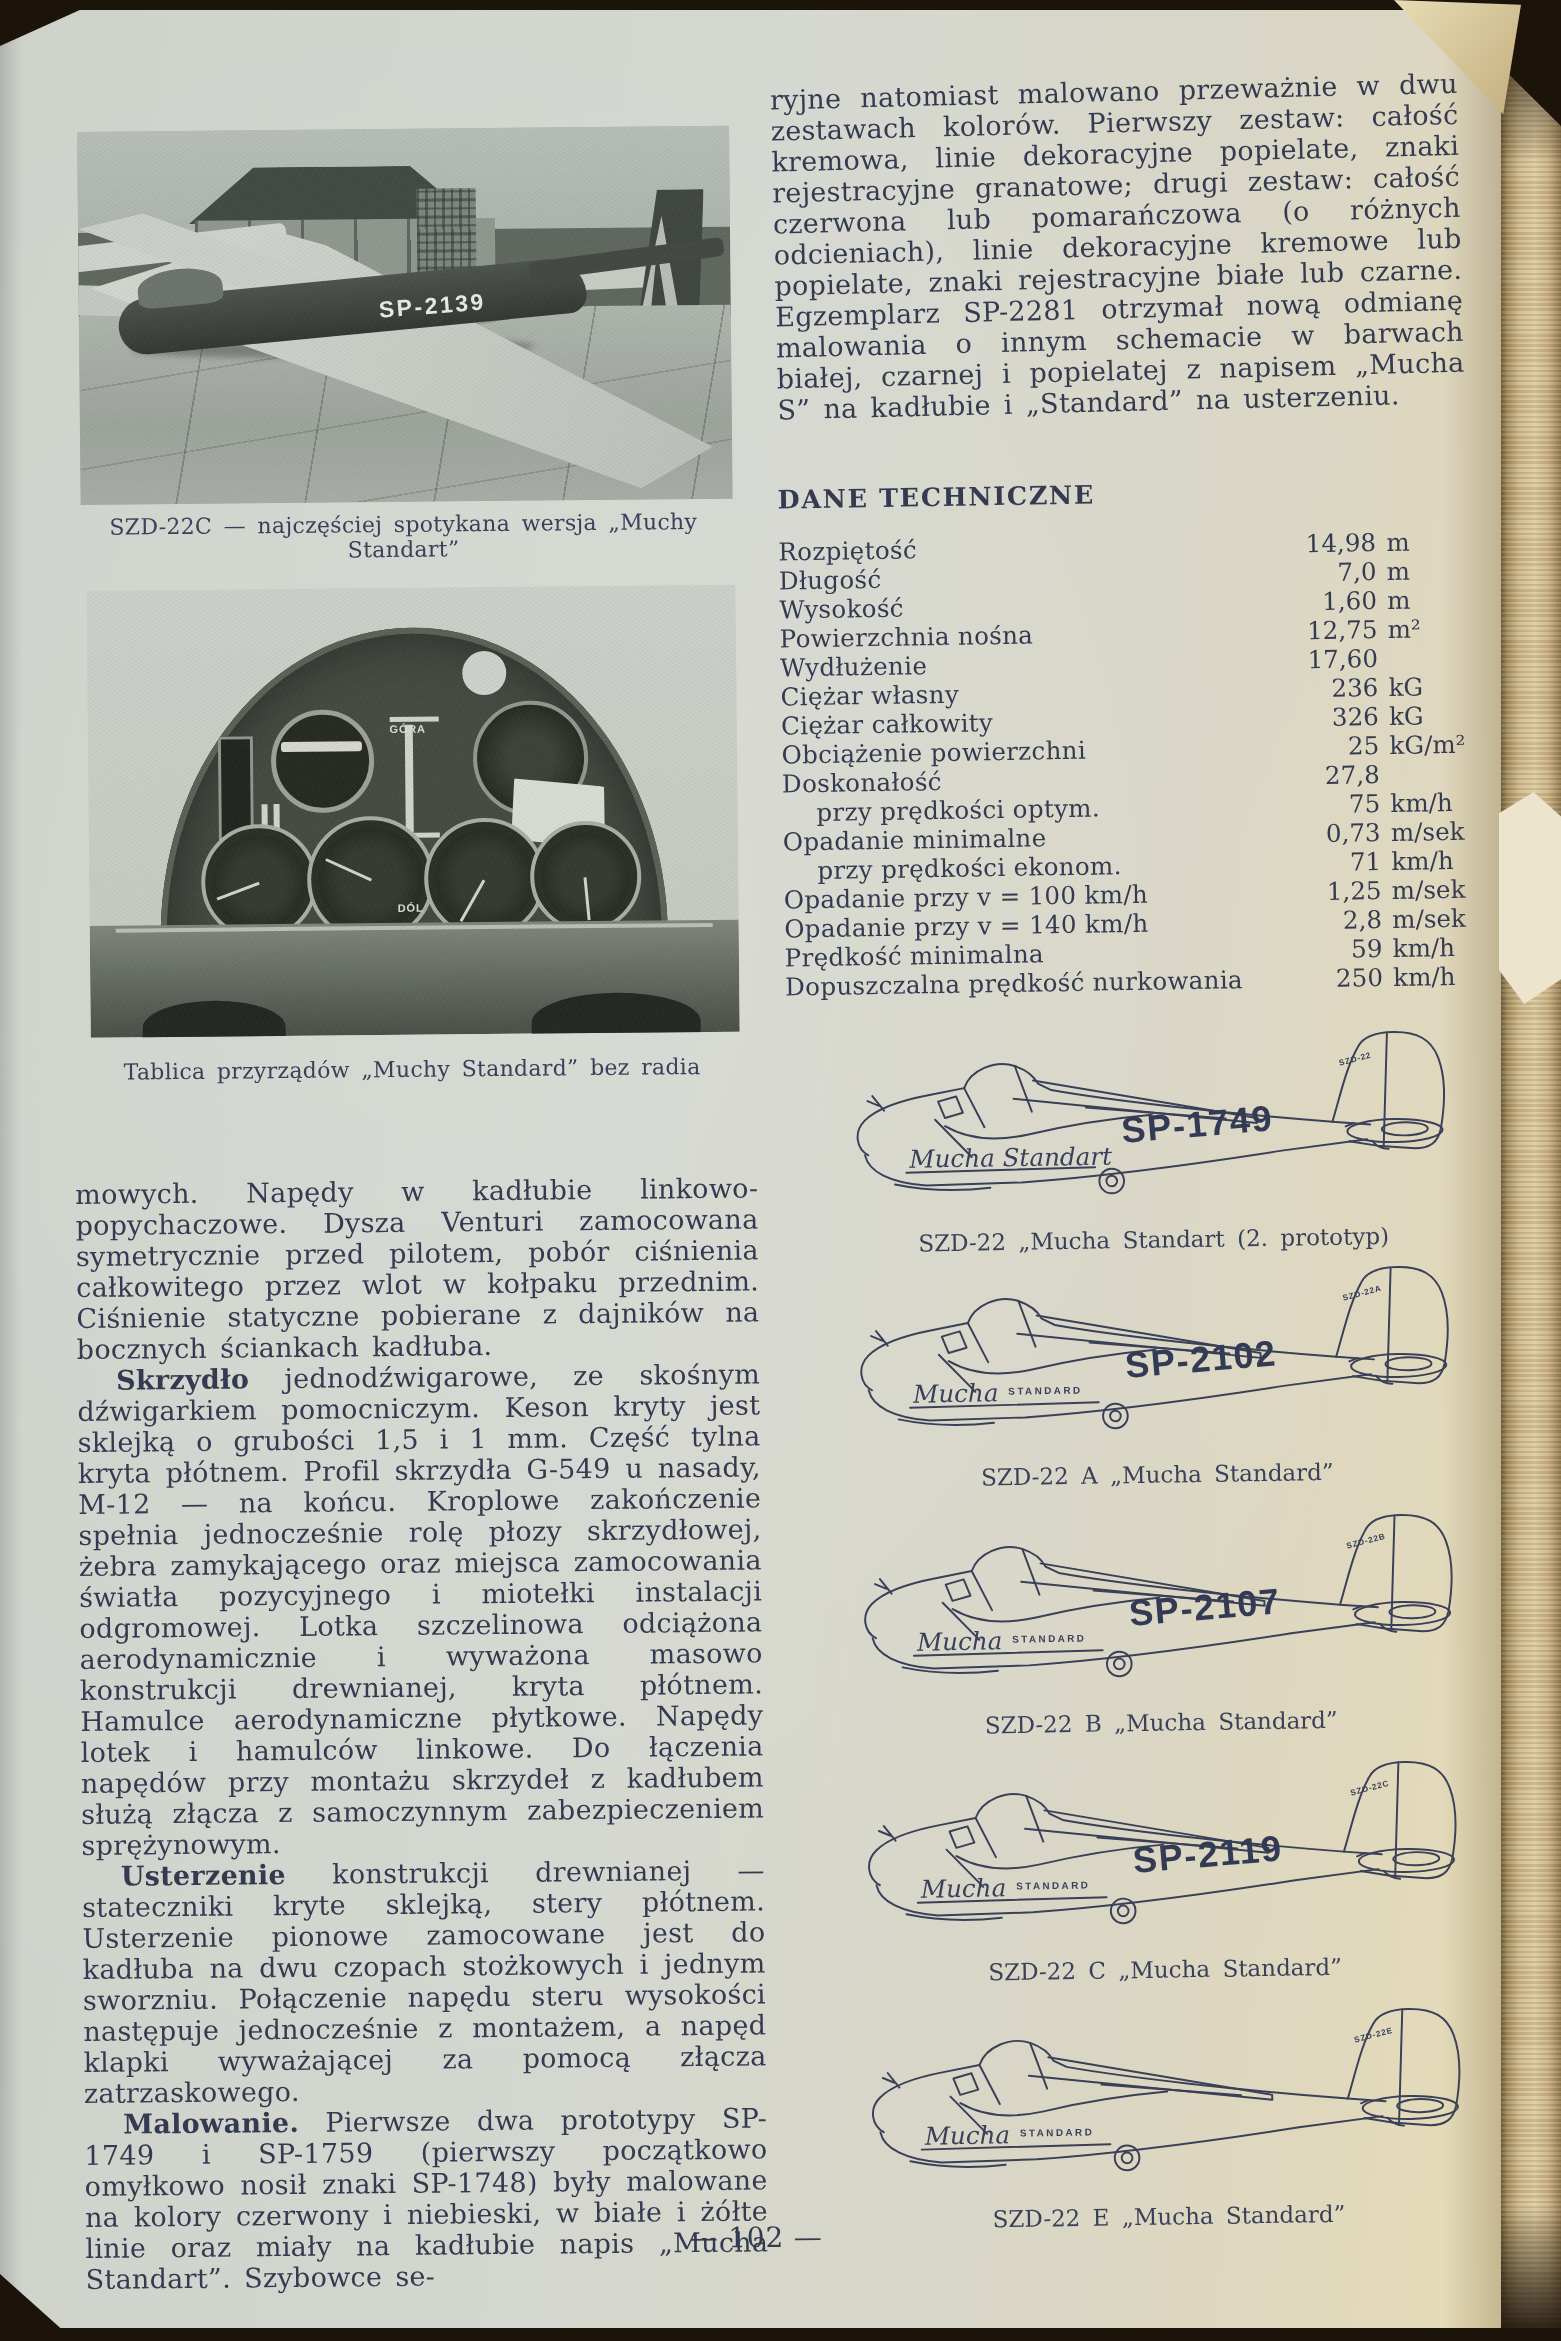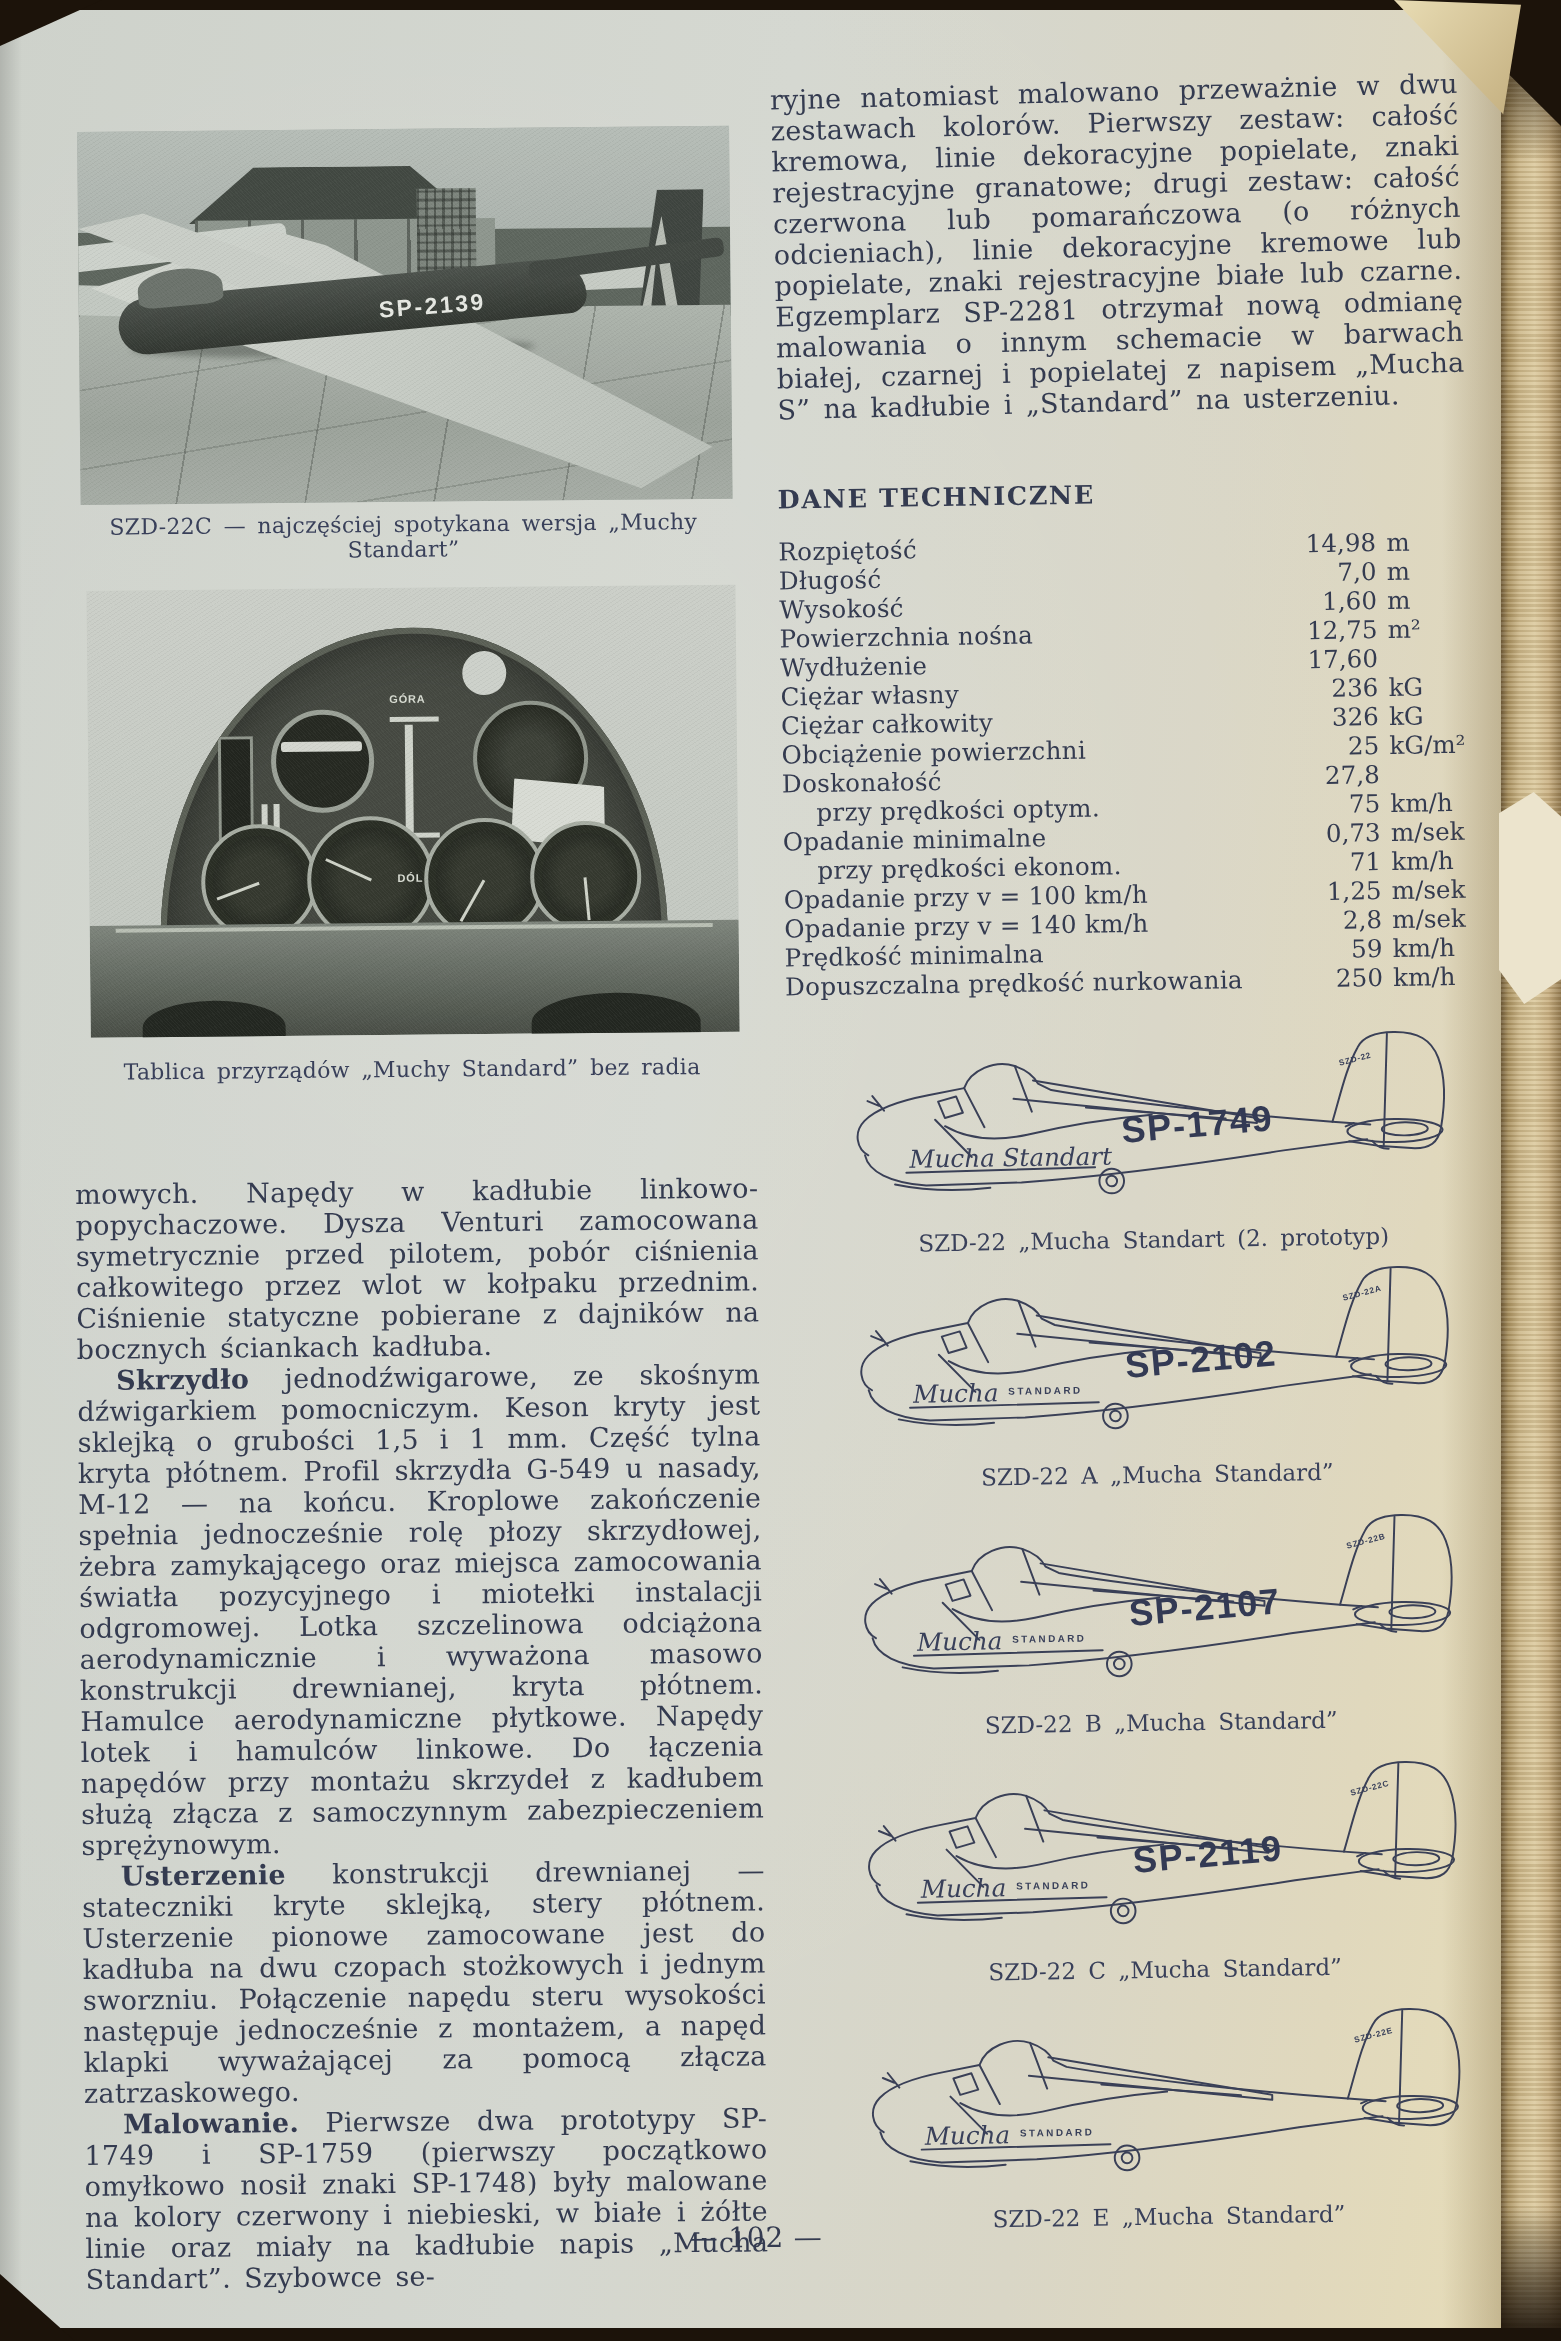--- a/index.html
+++ b/index.html
@@ -116,21 +116,21 @@
   .p2g{border-radius:50%;border:4.2px solid #a7ada2;
       background:radial-gradient(#32362c 35%,#1d201a 75%);
       box-shadow:inset 0 0 0 7.6px #272b22;}
   .p2g::after{content:"";position:absolute;left:50%;top:50%;width:42%;height:2.5px;
       background:#cfd3c8;transform-origin:0 50%;transform:rotate(var(--a));}
   .p2g1{left:8%;top:58%;width:108px;height:108px;--a:160deg;}
   .p2g2{left:29%;top:56%;width:119px;height:119px;--a:205deg;}
   .p2g3{left:52%;top:57%;width:113px;height:113px;--a:120deg;}
   .p2g4{left:73%;top:58%;width:103px;height:103px;--a:85deg;}
   .p2lbl{position:absolute;font:700 11px "Liberation Sans",sans-serif;color:#d8dcd2;
-      letter-spacing:0.8px;z-index:3;}
+      letter-spacing:0.8px;z-index:3;margin-top:30px;}
   .p2gora{left:46.5%;top:23.5%;}
   .p2dol{left:47.5%;top:63.5%;}
   .p2base{left:0;bottom:0;right:0;height:25%;
       background:linear-gradient(#7d847b,#666d64 40%,#474c44);}
   .p2hinge{left:4%;bottom:23.5%;width:92%;height:4.2px;background:#b9bfb4;}
   .p2blobL{left:8%;bottom:-4%;width:22%;height:12%;background:#20241e;border-radius:50% 50% 0 0;}
   .p2blobR{right:6%;bottom:-4%;width:26%;height:13%;background:#20241e;border-radius:50% 50% 0 0;}
 
   
   .cap{position:absolute;width:652px;text-align:center;font-size:22px;color:#39405a;

